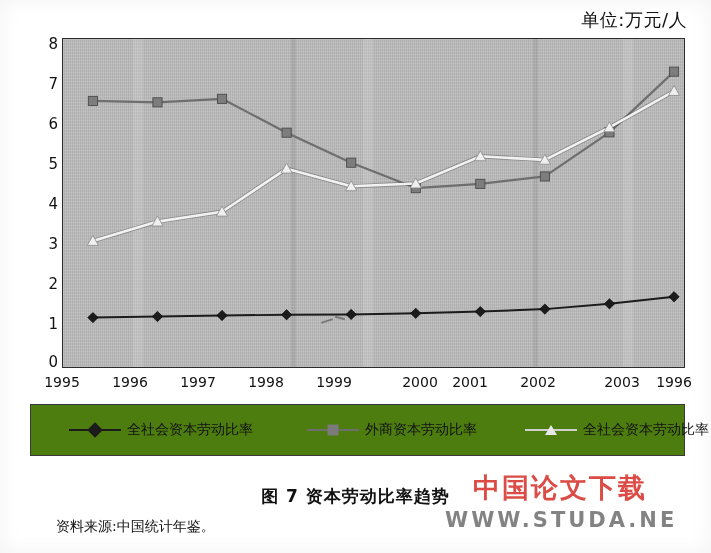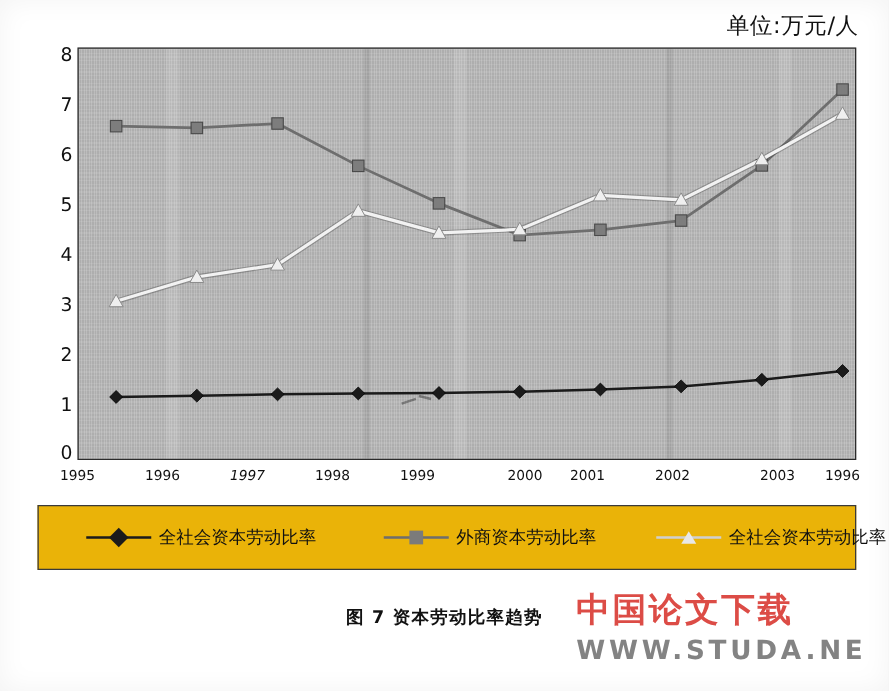--- a/index.html
+++ b/index.html
@@ -98,36 +98,36 @@
   
   .x-labels {
     position: absolute;
     left: 62px;
     top: 374px;
     width: 655px;
     height: 22px;
   }
   .x-label {
     position: absolute;
-    font-size: 11px;
+    font-size: 14px;
     font-family: "DejaVu Sans", sans-serif;
     color: #111;
     transform: translateX(-50%);
     white-space: nowrap;
   }
   
   .legend-box {
     position: absolute;
     left: 30px;
     top: 404px;
     width: 655px;
     height: 52px;
     border: 1px solid #3a3a3a;
     box-sizing: border-box;
-    background: #eab308;
+    background: #4d7c0f;
   }
   .legend-inner {
     position: absolute;
     inset: 0;
     display: flex;
     align-items: center;
   }
   .legend-item {
     display: flex;
     align-items: center;
@@ -157,40 +157,41 @@
     left: 50%;
     top: 50%;
   }
   
   .caption {
     position: absolute;
     left: 0;
     top: 485px;
     width: 711px;
     text-align: center;
-    font-size: 14px;
+    font-size: 17px;
     font-weight: bold;
     font-family: "DejaVu Sans", sans-serif;
     color: #111;
     letter-spacing: 1px;
   }
   .source {
     position: absolute;
     left: 56px;
     top: 518px;
     font-size: 14px;
     font-family: "DejaVu Sans", sans-serif;
     color: #111;
   }
   
   .watermark {
     position: absolute;
-    right: 20px;
+    right: 36px;
     top: 470px;
     width: 230px;
+    text-align: center;
     pointer-events: none;
   }
   .wm-cn {
     font-size: 27px;
     font-weight: bold;
     color: #d8342d;
     font-family: "DejaVu Sans", sans-serif;
     letter-spacing: 2px;
     opacity: 0.88;
   }
@@ -280,21 +281,21 @@
           <polygon points="613,46.775 618.6,56.775 607.4,56.775" fill="#efefef" stroke="#8a8a8a" stroke-width="0.8"></polygon>
         </svg>
       <div class="scan-mark" style="left:258px; top:281px; width:12px; height:2px; transform:rotate(-18deg);"></div>
       <div class="scan-mark" style="left:272px; top:278px; width:10px; height:2px; transform:rotate(14deg);"></div>
     </div>
   </div>
 
   <div class="x-labels">
     <div class="x-label" style="left:0px;">1995</div>
     <div class="x-label" style="left:68px;">1996</div>
-    <div class="x-label" style="left:136px;font-style:italic;">1997</div>
+    <div class="x-label" style="left:136px;">1997</div>
     <div class="x-label" style="left:204px;">1998</div>
     <div class="x-label" style="left:272px;">1999</div>
     <div class="x-label" style="left:340px;margin-left:18px;">2000</div>
     <div class="x-label" style="left:408px;">2001</div>
     <div class="x-label" style="left:476px;">2002</div>
     <div class="x-label" style="left:560px;">2003</div>
     <div class="x-label" style="left:612px;">1996</div>
   </div>
 
   <div class="legend-box">
@@ -321,20 +322,21 @@
           <span class="ln" style="background:#cfcfcf;"></span>
           <span class="mk" style="width:0;height:0;border-left:6px solid transparent;border-right:6px solid transparent;border-bottom:10px solid #e8e8e8;transform:translate(-50%,-50%);"></span>
         </span>
         <span>全社会资本劳动比率</span>
       </div>
 
     </div>
   </div>
 
   <div class="caption">图 7    资本劳动比率趋势</div>
+  <div class="source">资料来源:中国统计年鉴。</div>
 
   <div class="watermark">
     <div class="wm-cn">中国论文下载</div>
     <div class="wm-en">WWW.STUDA.NE</div>
   </div>
 
   <div class="page-edge"></div>
 </div>
 
 </body></html>

